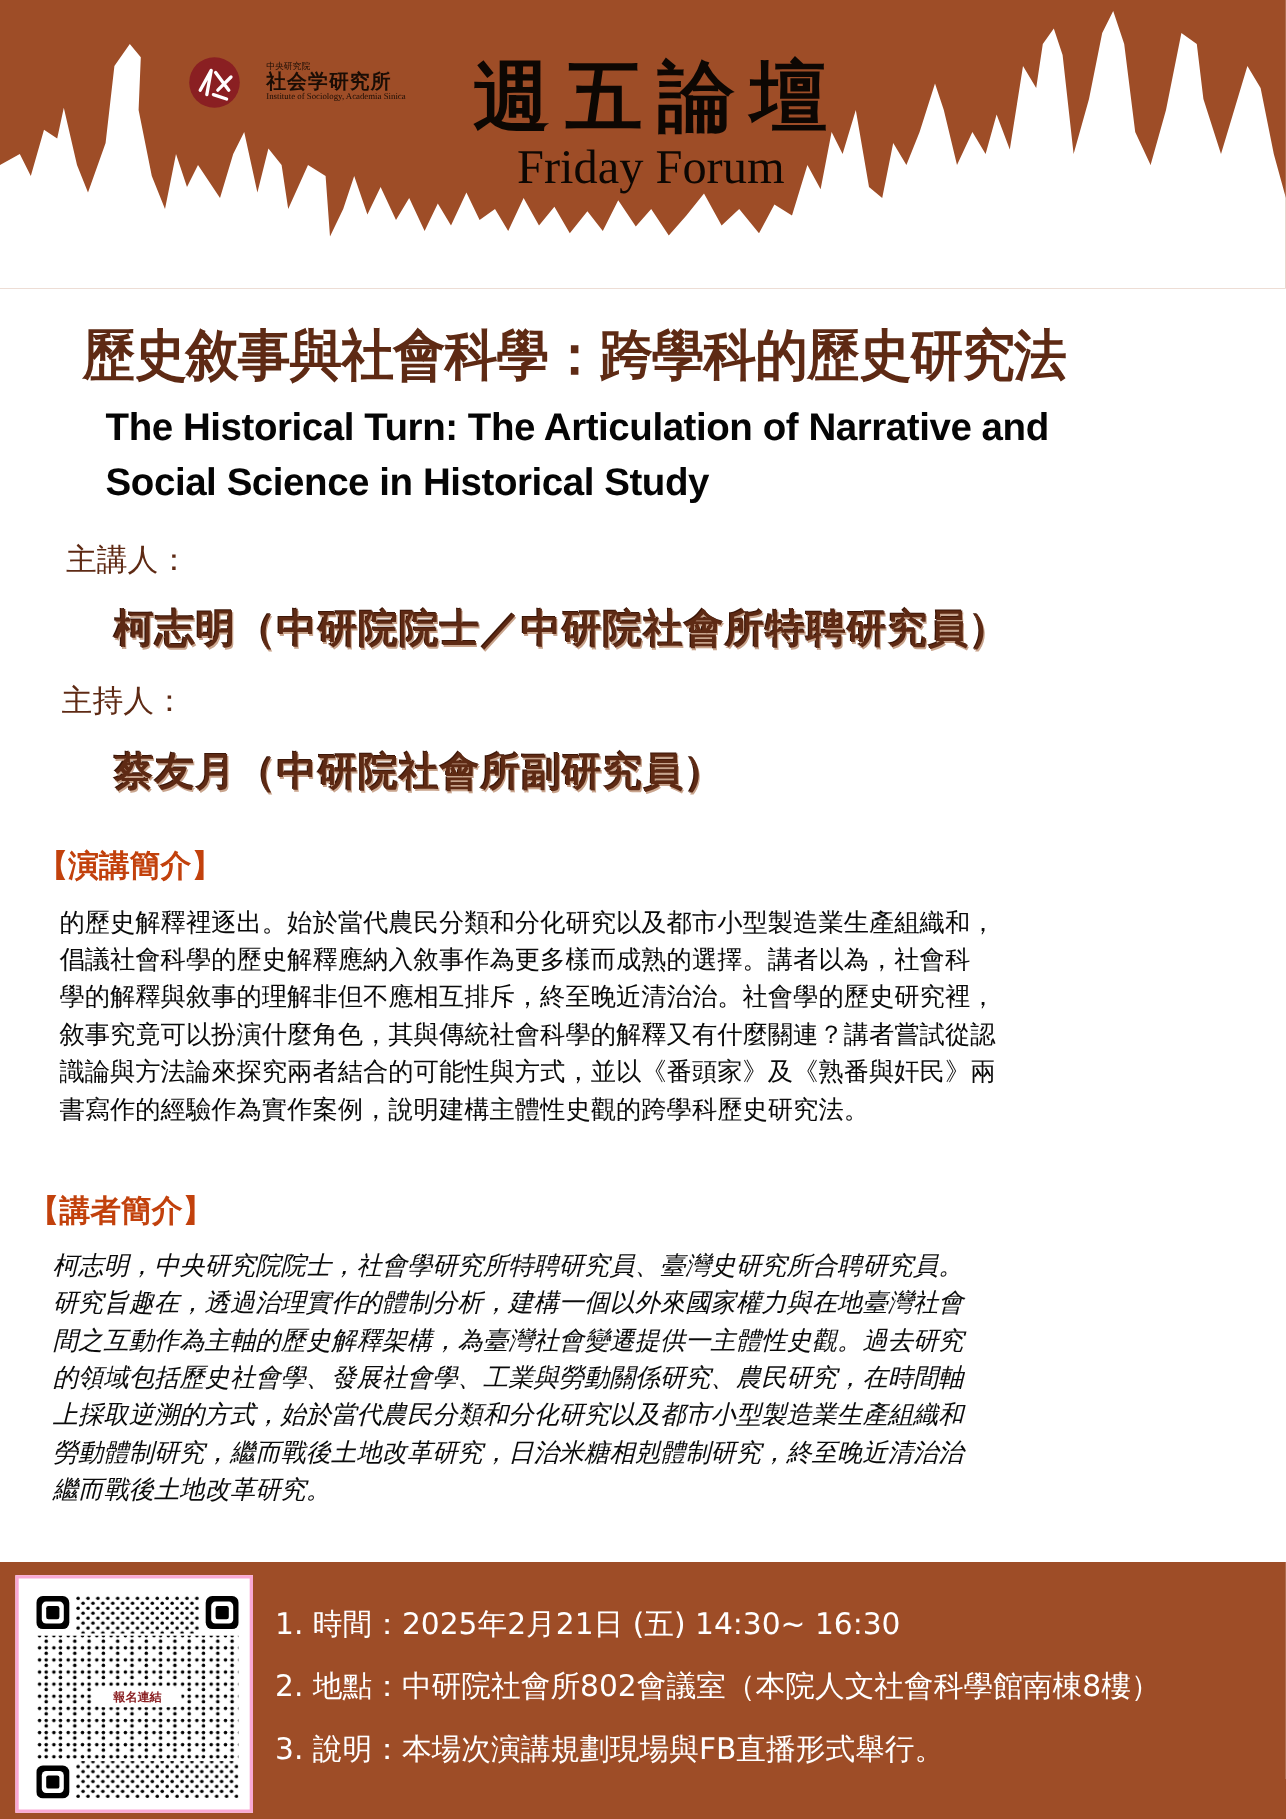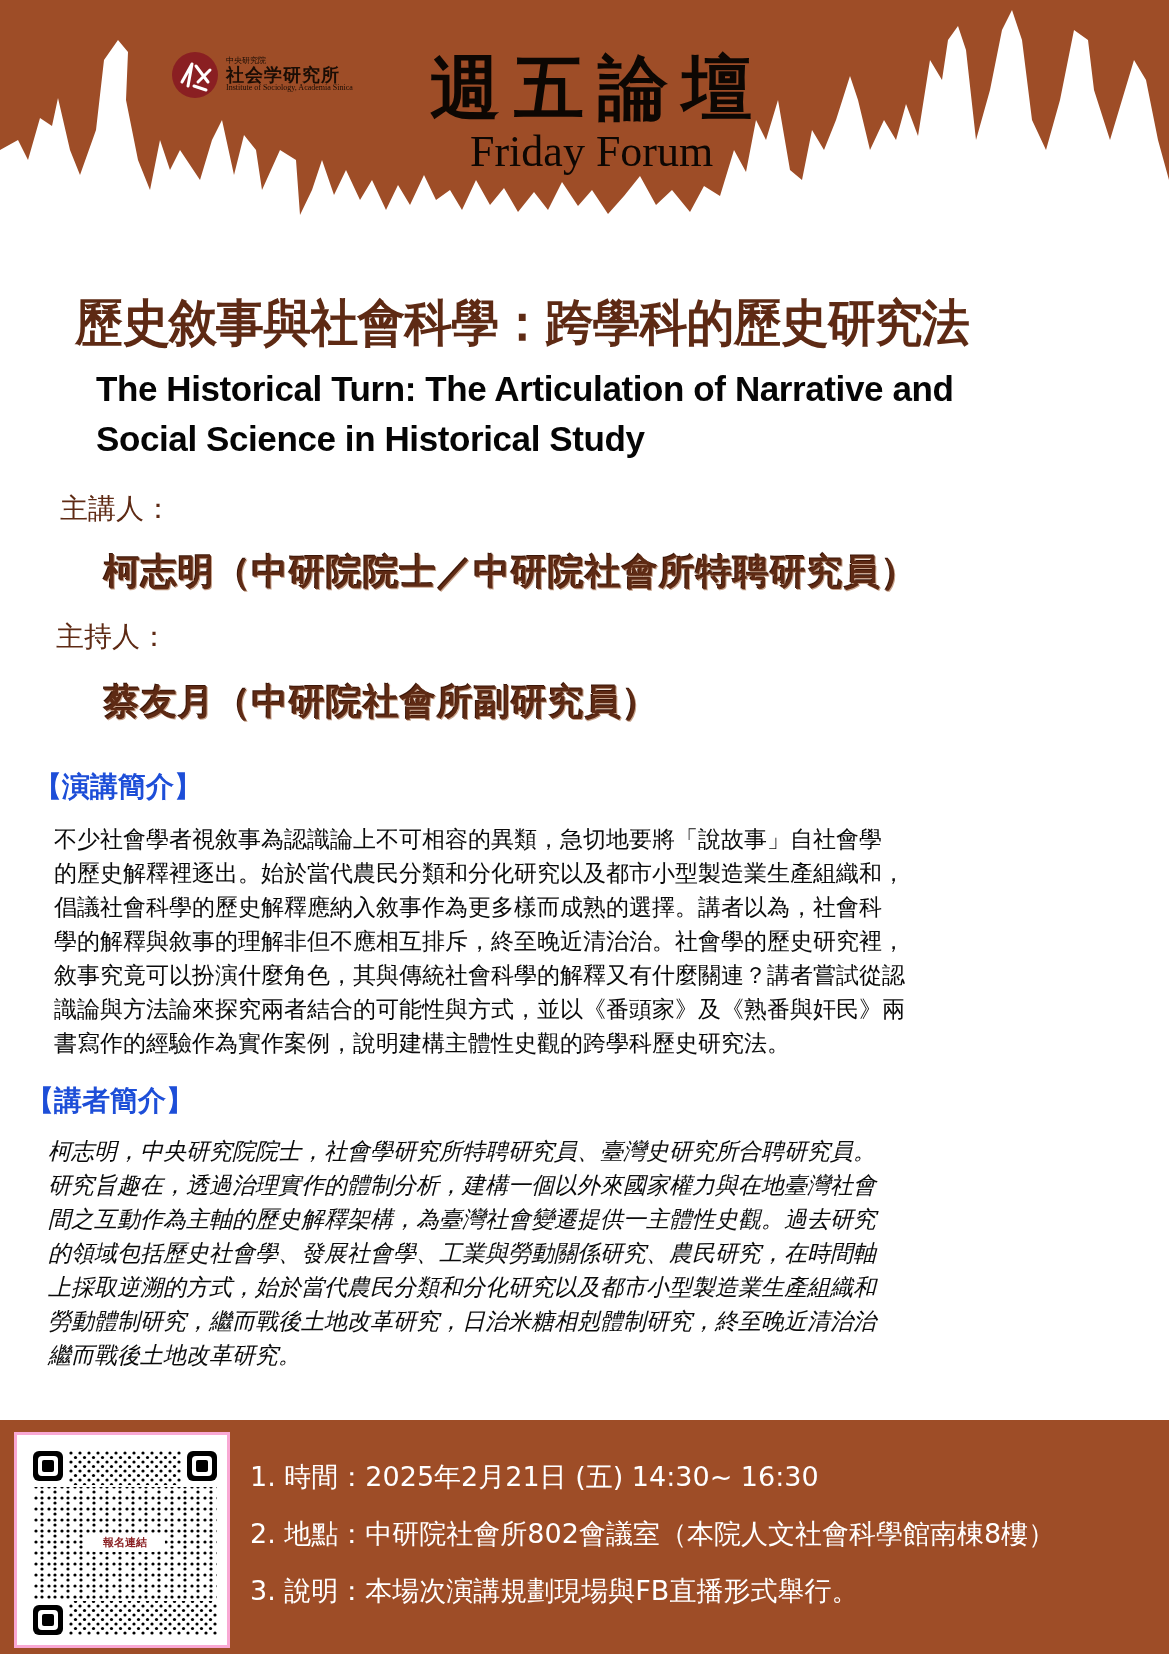--- a/index.html
+++ b/index.html
@@ -2,40 +2,40 @@
 <html><head>
 <meta charset="utf-8">
 <style>
   * { box-sizing: border-box; margin: 0; padding: 0; }
   html, body { width: 1169px; height: 1654px; background: #ffffff; overflow: hidden; }
   body { position: relative; font-family: "DejaVu Sans", "Liberation Sans", sans-serif; color: #111; }
 
   
   .header { position: absolute; left: 0; top: 0; width: 1169px; height: 262px; background: #9e4d27; overflow: hidden; }
   .header svg.crowd { position: absolute; left: 0; top: 0; width: 1169px; height: 262px; }
-  .logo { position: absolute; left: 172px; top: 52px; display: flex; align-items: center; gap: 8px; }
+  .logo { position: absolute; left: 172px; top: 52px; display: flex; align-items: center; gap: 24px; }
   .logo-mark { width: 46px; height: 46px; border-radius: 50%; background: #8a1f22; position: relative; }
   .logo-mark svg { position: absolute; left: 0; top: 0; }
   .logo-text { display: flex; flex-direction: column; line-height: 1.05; }
   .logo-top { font-family: "DejaVu Serif", serif; font-size: 8px; color: #1a0d05; }
   .logo-main { font-family: "DejaVu Serif", serif; font-size: 18px; color: #1a0d05; letter-spacing: 1px; font-weight: bold; }
   .logo-en { font-family: "Liberation Serif", serif; font-size: 8px; color: #1a0d05; }
   .forum-zh { position: absolute; left: 430px; top: 42px; font-family: "DejaVu Serif", serif; font-weight: bold; font-size: 70px; letter-spacing: 14px; color: #0d0703; }
   .forum-en { position: absolute; left: 470px; top: 126px; font-family: "Liberation Serif", serif; font-size: 44px; color: #0d0703; }
 
   
   .title-zh { position: absolute; left: 75px; top: 290px; font-family: "DejaVu Sans", sans-serif; font-weight: bold; font-size: 50px; color: #5e2a14; letter-spacing: -1px; transform: scaleX(0.96); transform-origin: left; white-space: nowrap; }
   .title-en { position: absolute; left: 96px; top: 364px; width: 1010px; font-family: "Liberation Sans", sans-serif; font-weight: bold; font-size: 35px; line-height: 50px; color: #050505; letter-spacing: -0.4px; }
 
   
   .role-label { position: absolute; font-family: "DejaVu Sans", sans-serif; font-size: 28px; color: #5e2a14; }
   .role-name { position: absolute; font-family: "DejaVu Sans", sans-serif; font-weight: bold; font-size: 36px; color: #5e2a14; letter-spacing: 1px; text-shadow: 1px 1px 0 #c9a58e, -1px -1px 0 #3b1608; white-space: nowrap; }
 
   
-  .section-head { position: absolute; font-family: "DejaVu Sans", sans-serif; font-weight: bold; font-size: 28px; color: #1d4ed8; }
+  .section-head { position: absolute; font-family: "DejaVu Sans", sans-serif; font-weight: bold; font-size: 28px; color: #c2410c; }
   .para { position: absolute; font-family: "DejaVu Sans", sans-serif; font-size: 23px; line-height: 34px; color: #0a0a0a; }
   .para p { white-space: nowrap; }
 
   
   .footer { position: absolute; left: 0; top: 1420px; width: 1169px; height: 234px; background: #9e4d27; }
   .qr-box { position: absolute; left: 14px; top: 12px; width: 216px; height: 216px; background: #ffffff; border: 3px solid #f9a8d4; }
   .qr-box svg { position: absolute; left: 16px; top: 16px; }
   .qr-label { position: absolute; left: 68px; top: 98px; width: 80px; text-align: center; background: #ffffff; font-size: 11px; color: #8a1f22; font-weight: bold; border-radius: 10px; padding: 2px 0; }
   .info { position: absolute; left: 250px; top: 28px; }
   .info-line { font-family: "DejaVu Sans", sans-serif; font-size: 27px; line-height: 57px; color: #ffffff; white-space: nowrap; }
@@ -72,21 +72,20 @@
   <div>Social Science in Historical Study</div>
 </div>
 
 <div class="role-label" style="left:60px; top:490px;">主講人：</div>
 <div class="role-name" style="left:104px; top:548px;">柯志明（中研院院士／中研院社會所特聘研究員）</div>
 <div class="role-label" style="left:56px; top:618px;">主持人：</div>
 <div class="role-name" style="left:104px; top:678px;">蔡友月（中研院社會所副研究員）</div>
 
 <div class="section-head" style="left:34px; top:768px;">【演講簡介】</div>
 <div class="para" style="left:54px; top:822px;">
-  <p>不少社會學者視敘事為認識論上不可相容的異類，急切地要將「說故事」自社會學</p>
   <p>的歷史解釋裡逐出。始於當代農民分類和分化研究以及都市小型製造業生產組織和，</p>
   <p>倡議社會科學的歷史解釋應納入敘事作為更多樣而成熟的選擇。講者以為，社會科</p>
   <p>學的解釋與敘事的理解非但不應相互排斥，終至晚近清治治。社會學的歷史研究裡，</p>
   <p>敘事究竟可以扮演什麼角色，其與傳統社會科學的解釋又有什麼關連？講者嘗試從認</p>
   <p>識論與方法論來探究兩者結合的可能性與方式，並以《番頭家》及《熟番與奸民》兩</p>
   <p>書寫作的經驗作為實作案例，說明建構主體性史觀的跨學科歷史研究法。</p>
 </div>
 
 <div class="section-head" style="left:26px; top:1082px;">【講者簡介】</div>
 <div class="para" style="left:48px; top:1134px;font-style:italic;">

